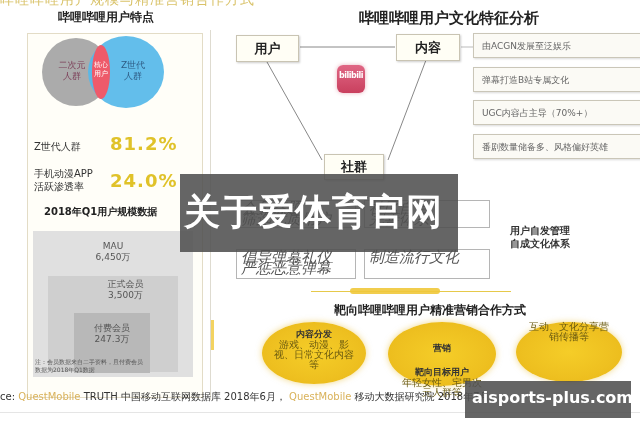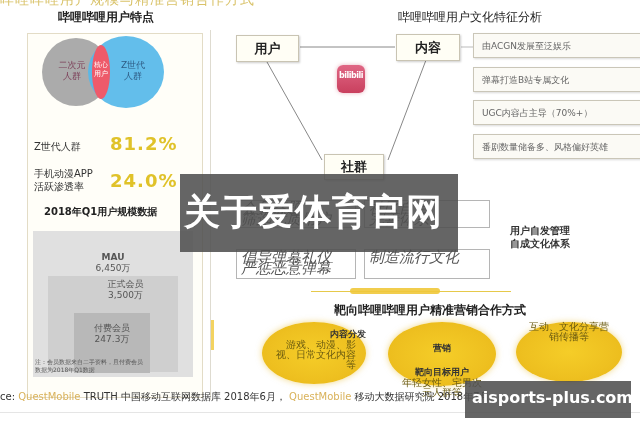--- a/index.html
+++ b/index.html
@@ -25,21 +25,21 @@
   .stat-value { font-size: 18px; font-weight: bold; color: #e0c229; letter-spacing: 1px; white-space: nowrap; }
   .scale-title { left: 44px; top: 205px; font-size: 10px; font-weight: bold; color: #222; white-space: nowrap; }
 
   .box-mau { left: 33px; top: 231px; width: 160px; height: 146px; background: #e0e0e0; }
   .box-paid { left: 48px; top: 276px; width: 130px; height: 96px; background: #cfcfcf; padding-left: 25px; }
   .box-prem { left: 74px; top: 313px; width: 76px; height: 60px; background: #b8b8b8; }
   .box-label { font-size: 9px; color: #555; text-align: center; line-height: 11px; width: 100%; }
   .note { left: 35px; top: 358px; width: 156px; font-size: 6px; color: #555; line-height: 8px; }
 
   
-  .right-title { left: 359px; top: 9px; font-size: 12px; font-weight: normal; color: #222; white-space: nowrap; margin-left: 39px; }
+  .right-title { left: 359px; top: 9px; font-size: 15px; font-weight: bold; color: #222; white-space: nowrap; }
   .node { background: #fffef5; border: 1px solid #c9c4b3; box-shadow: 1px 1px 2px rgba(0,0,0,.2); font-size: 13px; font-weight: bold; text-align: center; color: #222; }
   .feature { left: 473px; width: 170px; height: 25px; background: #fbfaf5; border: 1px solid #cac6b8; box-shadow: 1px 1px 2px rgba(0,0,0,.15); font-size: 9px; color: #666; padding: 6px 0 0 8px; white-space: nowrap; overflow: hidden; }
 
   .app-logo { left: 337px; top: 65px; width: 28px; height: 28px; background: linear-gradient(#e06684, #c9405e); border-radius: 6px; box-shadow: 0 0 4px rgba(200,60,90,.4); }
   .app-logo-text { font-size: 8px; color: #fff; font-weight: bold; text-align: center; margin-top: 6px; letter-spacing: -.5px; }
 
   .sub-box { border: 1px solid #b5b5b5; background: #fff; font-size: 15px; color: #555; line-height: 11px; padding: 2px 4px; font-style: italic; }
   .self-manage { left: 510px; top: 224px; font-size: 10px; font-weight: bold; color: #333; line-height: 13px; white-space: nowrap; }
 
   .marketing-title { left: 334px; top: 302px; font-size: 12px; font-weight: bold; color: #222; white-space: nowrap; }
@@ -91,21 +91,21 @@
 
 <div class="abs stat-label" style="left:34px;top:140px;">Z世代人群</div>
 <div class="abs stat-value" style="left:110px;top:133px;">81.2%</div>
 <div class="abs stat-label" style="left:34px;top:167px;">手机动漫APP</div>
 <div class="abs stat-label" style="left:34px;top:180px;">活跃渗透率</div>
 <div class="abs stat-value" style="left:110px;top:170px;">24.0%</div>
 
 <div class="abs scale-title">2018年Q1用户规模数据</div>
 
 <div class="abs box-mau">
-  <div class="box-label" style="margin-top:21px;font-weight:bold;">MAU</div>
+  <div class="box-label" style="margin-top:10px;">MAU</div>
   <div class="box-label">6,450万</div>
 </div>
 <div class="abs box-paid">
   <div class="box-label" style="margin-top:3px;">正式会员</div>
   <div class="box-label">3,500万</div>
 </div>
 <div class="abs box-prem">
   <div class="box-label" style="margin-top:10px;">付费会员</div>
   <div class="box-label">247.3万</div>
 </div>
@@ -154,21 +154,21 @@
 
 <div class="abs self-manage">
   <div>用户自发管理</div>
   <div>自成文化体系</div>
 </div>
 
 <div class="abs accent-line"></div>
 <div class="abs accent-bar"></div>
 <div class="abs marketing-title">靶向哔哩哔哩用户精准营销合作方式</div>
 
-<div class="abs ellipse" style="left:262px;top:322px;width:104px;height:62px;text-align:right;">
+<div class="abs ellipse" style="left:262px;top:322px;width:104px;height:62px;">
   <div class="ell-title">内容分发</div>
   <div class="ell-body">游戏、动漫、影视、日常文化内容等</div>
 </div>
 <div class="abs ellipse" style="left:388px;top:322px;width:108px;height:64px;">
   <div class="ell-title" style="margin-top:21px;">营销</div>
   <div class="ell-title" style="margin-top:13px;">靶向目标用户</div>
   <div class="ell-body">年轻女性、宅男次元人群等</div>
 </div>
 <div class="abs ellipse" style="left:516px;top:322px;width:106px;height:60px;">
   <div class="ell-body">互动、文化分享营销传播等</div>

